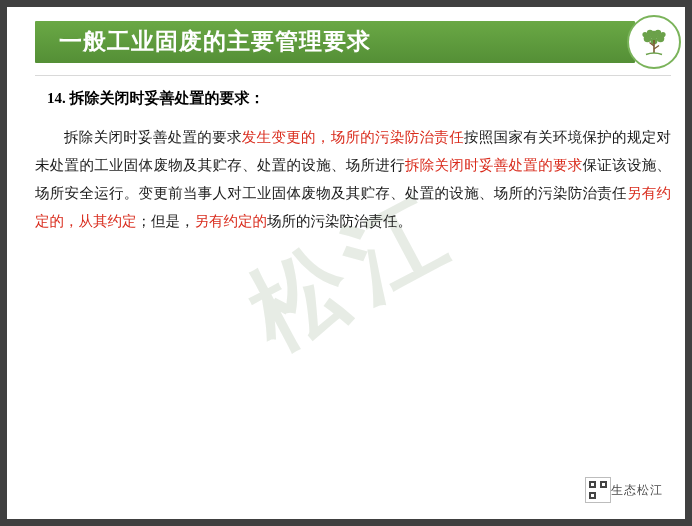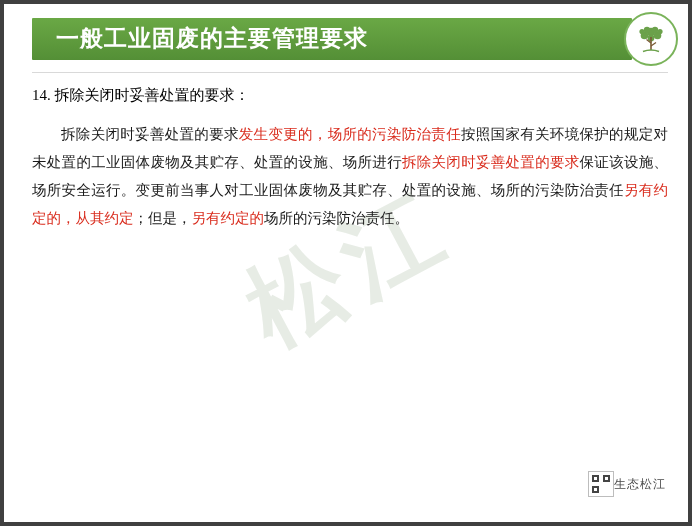--- a/index.html
+++ b/index.html
@@ -12,21 +12,21 @@
     background: #ffffff;
     font-family: "Liberation Serif", "DejaVu Serif", serif;
     overflow: hidden;
   }
   .slide {
     position: relative;
     width: 692px;
     height: 526px;
     background: #ffffff;
     box-sizing: border-box;
-    border: 4px solid #404040;
+    border: 7px solid #404040;
     overflow: hidden;
   }
   
   .header {
     position: absolute;
     left: 0;
     top: 0;
     width: 692px;
     height: 68px;
     background: #ffffff;
@@ -78,23 +78,23 @@
   
   .content {
     position: absolute;
     left: 28px;
     top: 80px;
     width: 636px;
     height: 380px;
   }
   .heading {
     font-size: 15px;
-    font-weight: normal;
+    font-weight: bold;
     color: #000000;
-    margin: 0 0 14px 0;
+    margin: 0 0 14px 12px;
     line-height: 22px;
   }
   p.para {
     margin: 0 0 16px 0;
     font-size: 14.5px;
     line-height: 28px;
     color: #1a1a1a;
     text-align: justify;
     text-indent: 2em;
   }
@@ -118,21 +118,21 @@
     transform: rotate(-28deg);
     white-space: nowrap;
     line-height: 180px;
     text-align: center;
     user-select: none;
   }
   
   .footer {
     position: absolute;
     right: 22px;
-    bottom: 25px;
+    bottom: 16px;
     display: flex;
     align-items: center;
   }
   .footer-qr {
     width: 26px;
     height: 26px;
     background: #ffffff;
     border: 1px solid #bdbdbd;
     box-sizing: border-box;
     position: relative;

